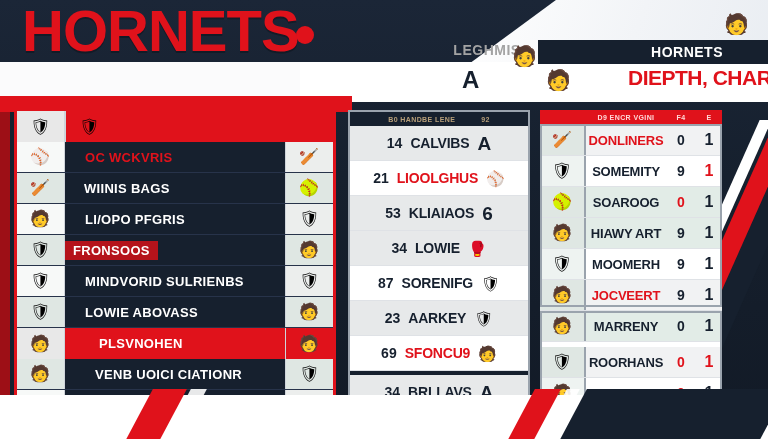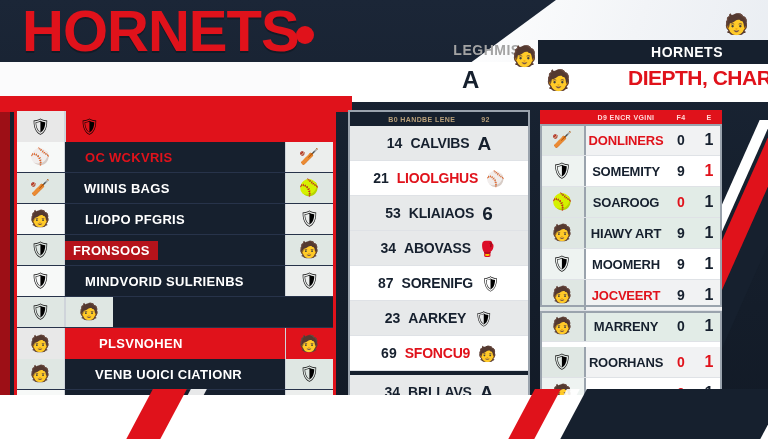--- a/index.html
+++ b/index.html
@@ -300,20 +300,23 @@
           <div class="lname">MINDVORID SULRIENBS</div>
         </div>
         <div class="rico">
           <span class="glyph">🛡</span>
         </div>
       </div>
       <div class="lrow alt">
         <div class="lico">
           <span class="glyph">🛡</span>
         </div>
+        <div style="flex: 1 1 auto; display: flex; align-items: center; padding-left: 10px; overflow: hidden;">
+          <div class="lname">LOWIE ABOVASS</div>
+        </div>
         <div class="rico">
           <span class="glyph">🧑</span>
         </div>
       </div>
       <div class="lrow hi alt2">
         <div class="lico">
           <span class="glyph">🧑</span>
         </div>
         <div style="flex: 1 1 auto; display: flex; align-items: flex-end; padding-left: 24px; overflow: hidden;">
           <div class="lname">PLSVNOHEN</div>
@@ -362,21 +365,21 @@
           <span class="mname red">LIOOLGHUS</span>
           <span class="mglyph">⚾</span>
         </div>
         <div class="mrow g">
           <span class="mnum">53</span>
           <span class="mname">KLIAIAOS</span>
           <span class="mglyph" style="font-size: 19px; font-weight: 900; color: rgb(22, 32, 46);">6</span>
         </div>
         <div class="mrow g">
           <span class="mnum">34</span>
-          <span class="mname">ABOVASS</span>
+          <span class="mname">LOWIE</span>
           <span class="mglyph">🥊</span>
         </div>
         <div class="mrow w">
           <span class="mnum">87</span>
           <span class="mname">SORENIFG</span>
           <span class="mglyph">🛡</span>
         </div>
         <div class="mrow g">
           <span class="mnum">23</span>
           <span class="mname">AARKEY</span>

